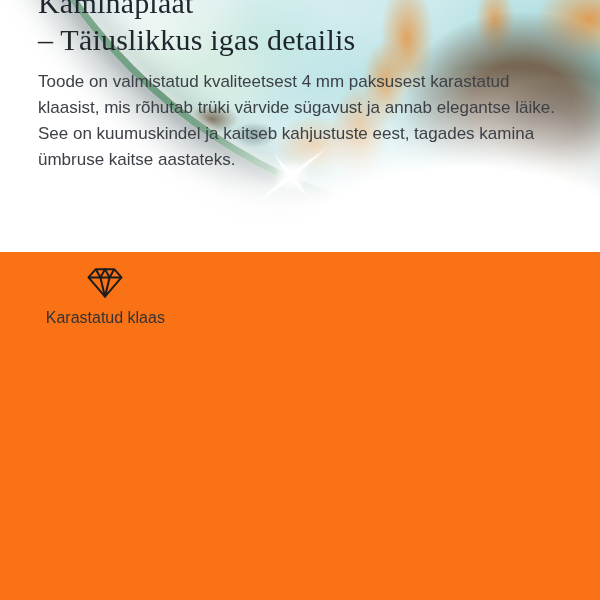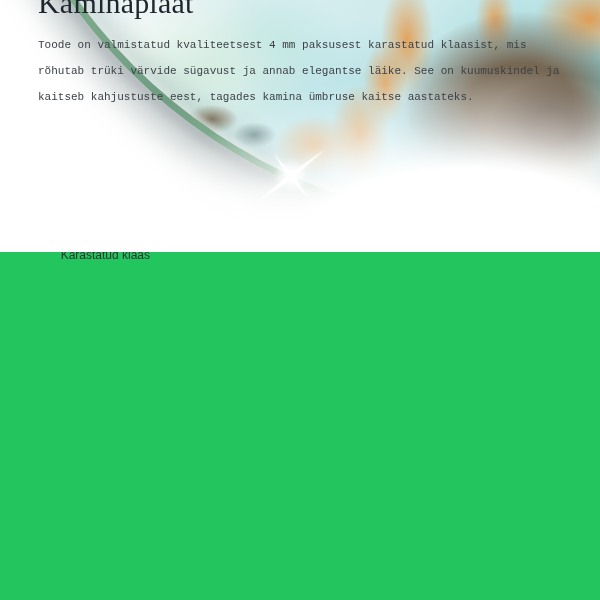--- a/index.html
+++ b/index.html
@@ -1,18 +1,18 @@
 <!DOCTYPE html>
 <html><head>
 <meta charset="utf-8">
 <style>
   * { margin:0; padding:0; box-sizing:border-box; }
   html,body { width:600px; height:600px; }
   body { font-family:"Liberation Sans", sans-serif; background:#fff; }
-  .page { position:relative; width:600px; height:600px; overflow:hidden; background:#22c55e; }
+  .page { position:relative; width:600px; height:600px; overflow:hidden; background:#f97316; }
 
   
   .hero { position:absolute; left:0; top:0; width:600px; height:252px; overflow:hidden; background:#fff; }
   .plate {
     position:absolute; width:1100px; height:1100px; left:-32px; top:-868px;
     border-radius:50%;
     background:linear-gradient(150deg,#eef6ee 5%,#c2dfc9 25%,#8db89a 45%,#6f9d81 62%,#b7d8c0 82%,#e8f2ea 96%);
     box-shadow:-16px 20px 30px rgba(125,138,140,0.42), -4px 8px 10px rgba(125,138,140,0.28);
   }
   .art {
@@ -47,27 +47,27 @@
     background:
       radial-gradient(500px 300px at 78% 112%, #ffffff 38%, rgba(255,255,255,0) 72%),
       linear-gradient(to bottom, rgba(255,255,255,0) 70%, rgba(255,255,255,0.9) 93%, #ffffff 100%);
   }
   .sparkle { position:absolute; left:243px; top:128px; width:96px; height:96px; transform:rotate(-38deg); filter:drop-shadow(0 0 5px rgba(255,255,255,0.95)); }
 
   
   .content { position:relative; z-index:2; padding:0 38px; }
   .title { margin-top:-16px; font-family:"Liberation Serif", serif; font-weight:400;
            font-size:30px; line-height:37px; color:#20262e; letter-spacing:0.2px; }
-  .desc { margin-top:11px; width:524px; font-size:11px; line-height:26px; color:#3d4147;font-family:Liberation Mono, monospace; }
+  .desc { margin-top:11px; width:524px; font-size:17px; line-height:26px; color:#3d4147; }
 
   
   .features { margin:8px 8px 0; display:grid; grid-template-columns:repeat(3,1fr); }
   .feature { display:flex; flex-direction:column; align-items:center; text-align:center; padding-bottom:12px; }
   .icon-wrap { height:46px; display:flex; align-items:center; justify-content:center; }
-  .flabel { margin-top:6px; font-size:12px; line-height:14px; color:#333; }
+  .flabel { margin-top:6px; font-size:16px; line-height:14px; color:#333; }
   .ic { stroke:#1c1c1c; fill:none; stroke-width:2.2; }
 </style>
 </head>
 <body>
 
 <div class="page">
 
   <div class="hero">
     <div class="plate">
       <div class="art"></div>
@@ -81,20 +81,21 @@
         </radialGradient>
       </defs>
       <circle cx="48" cy="48" r="17" fill="url(#glow)"></circle>
       <path d="M48 20 L50.4 45.6 L93 48 L50.4 50.4 L48 76 L45.6 50.4 L3 48 L45.6 45.6 Z" fill="#ffffff" opacity="0.96"></path>
     </svg>
   </div>
 
   <div class="content">
     <h1 class="title">
       <span>Kaminaplaat</span><br>
+      <span>– Täiuslikkus igas detailis</span>
     </h1>
     <p class="desc">Toode on valmistatud kvaliteetsest 4 mm paksusest karastatud klaasist, mis rõhutab trüki värvide sügavust ja annab elegantse läike. See on kuumuskindel ja kaitseb kahjustuste eest, tagades kamina ümbruse kaitse aastateks.</p>
   </div>
 
   <div class="features">
 
     <div class="feature">
       <span class="icon-wrap">
         <svg class="ic" width="44" height="44" viewBox="0 0 48 48" stroke-linecap="round">
           <circle cx="20" cy="35" r="7.5"></circle>

